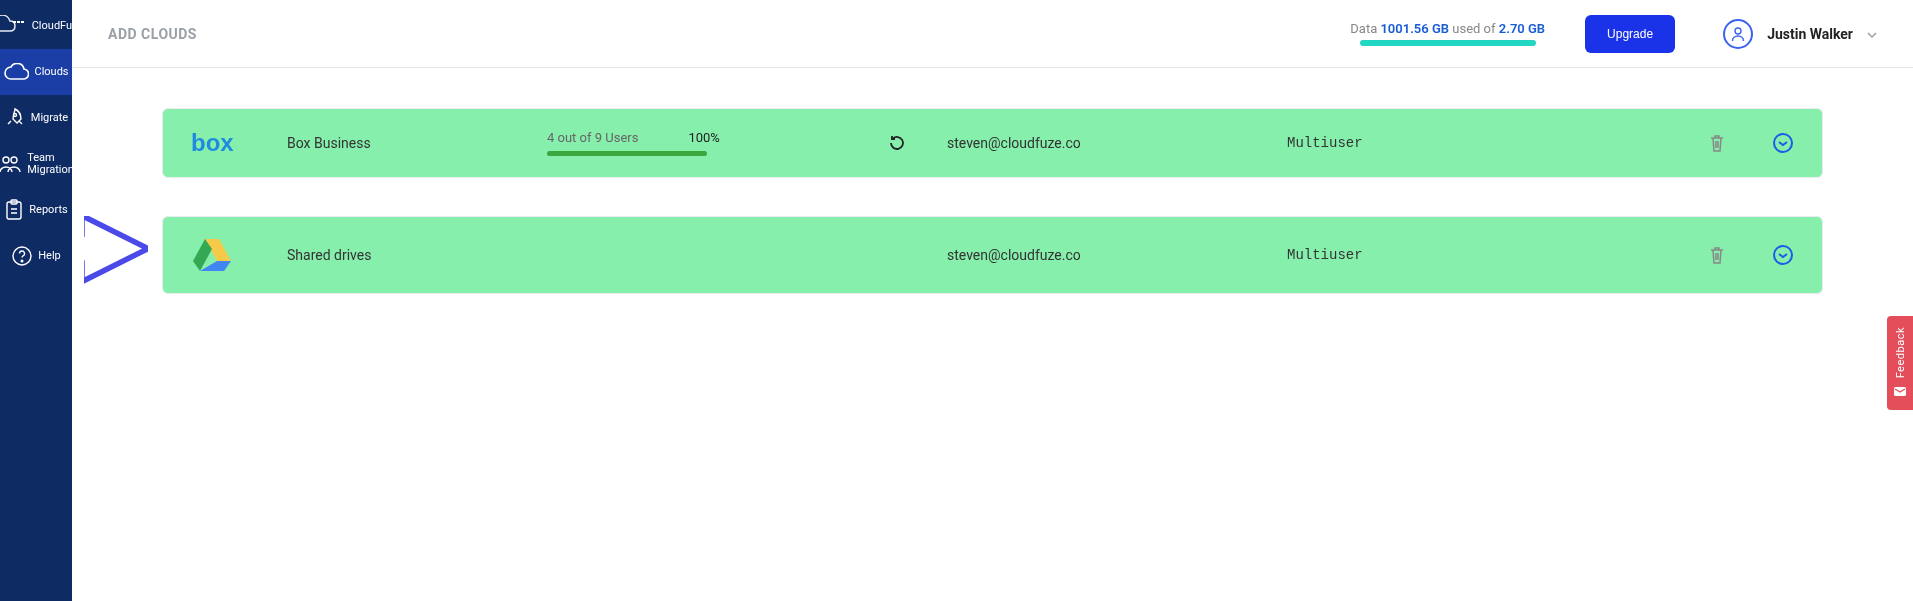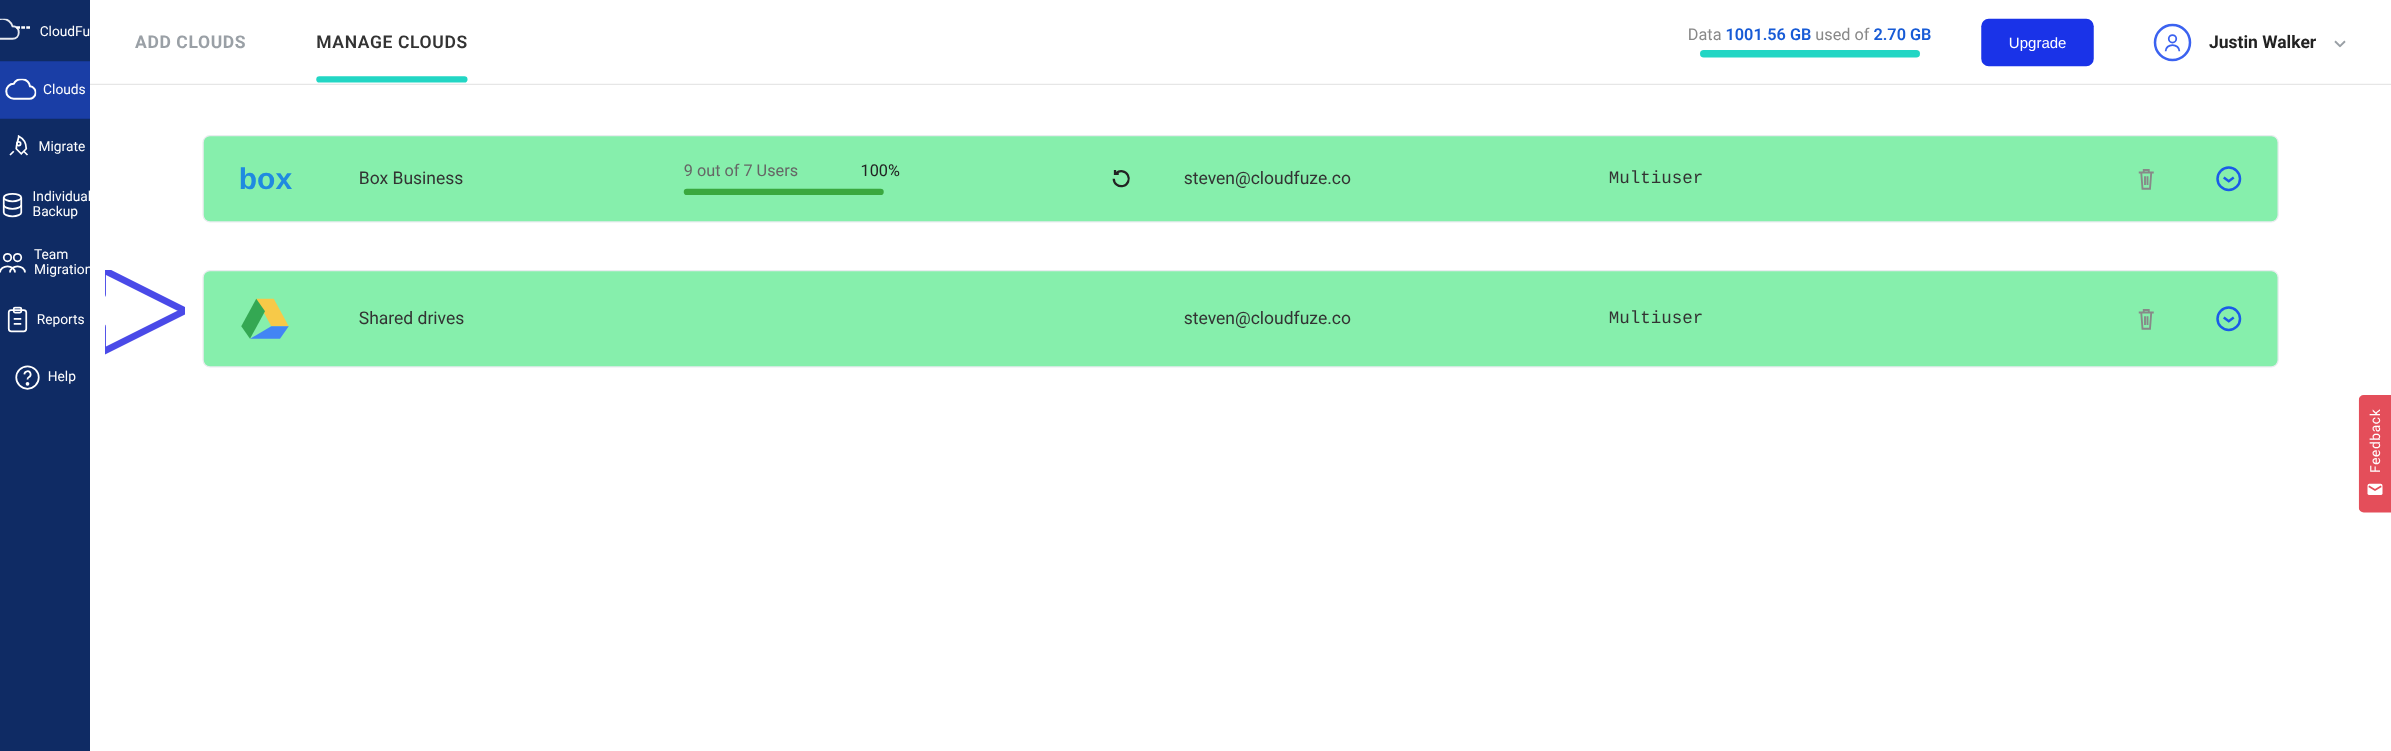--- a/index.html
+++ b/index.html
@@ -130,31 +130,20 @@
       <svg width="22" height="22" viewBox="0 0 22 22" fill="none" stroke="#fff" stroke-width="1.4">
           <path d="M11 2c4 2 6 6 6 10l-4 4-4-4c0-4 2-8 2-10z"></path>
           <circle cx="11" cy="8" r="1.5"></circle>
           <path d="M7 14l-3 3M15 14l3 3"></path>
         </svg>
     </span>
     <span>Migrate</span>
   </div>
   <div class="sidebar-item">
     <span class="icon">
-      <svg width="22" height="22" viewBox="0 0 22 22" fill="none" stroke="#fff" stroke-width="1.4">
-          <ellipse cx="11" cy="5" rx="7" ry="3"></ellipse>
-          <path d="M4 5v6c0 1.6 3.1 3 7 3s7-1.4 7-3V5"></path>
-          <path d="M4 11v6c0 1.6 3.1 3 7 3s7-1.4 7-3v-6"></path>
-        </svg>
-    </span>
-    <span style="white-space:pre-line">Individual
-Backup</span>
-  </div>
-  <div class="sidebar-item">
-    <span class="icon">
       <svg width="24" height="20" viewBox="0 0 24 20" fill="none" stroke="#fff" stroke-width="1.4">
           <circle cx="8" cy="6" r="3"></circle>
           <circle cx="16" cy="6" r="3"></circle>
           <path d="M2 18c0-3 3-5 6-5s6 2 6 5M10 18c0-3 3-5 6-5s6 2 6 5"></path>
         </svg>
     </span>
     <span style="white-space:pre-line">Team
 Migration</span>
   </div>
   <div class="sidebar-item">
@@ -176,21 +165,20 @@
         </svg>
     </span>
     <span>Help</span>
   </div>
 </nav>
 
 <div class="main">
   <div class="topbar">
     <div class="tabs">
       <div class="tab">ADD CLOUDS</div>
-      <div class="tab active">MANAGE CLOUDS</div>
     </div>
     <div class="spacer"></div>
     <div class="usage">
       <div class="usage-text">
         <span>Data </span><span class="hl">1001.56 GB</span><span> used of </span><span class="hl">2.70 GB</span>
       </div>
       <div class="usage-bar"></div>
     </div>
     <button class="upgrade-btn">Upgrade</button>
     <div class="user">
@@ -230,21 +218,21 @@
 
     <div class="card">
       <div class="logo">
         <svg width="50" height="28" viewBox="0 0 50 28">
           <text x="0" y="22" font-family="Arial" font-size="24" font-weight="700" fill="#1f8ae0">box</text>
         </svg>
       </div>
       <div class="col-name">Box Business</div>
       <div class="col-progress">
         <div class="progress-row">
-          <span>9 out of 7 Users</span>
+          <span>4 out of 9 Users</span>
           <span class="pct">100%</span>
         </div>
         <div class="progress-bar"></div>
       </div>
       <div class="col-refresh">
         <span class="icon-btn">
           <svg width="18" height="18" viewBox="0 0 18 18" fill="none" stroke="#222" stroke-width="1.8">
               <path d="M3 9a6 6 0 1 0 2-4.5"></path>
               <path d="M4 2v3h3"></path>
             </svg>

